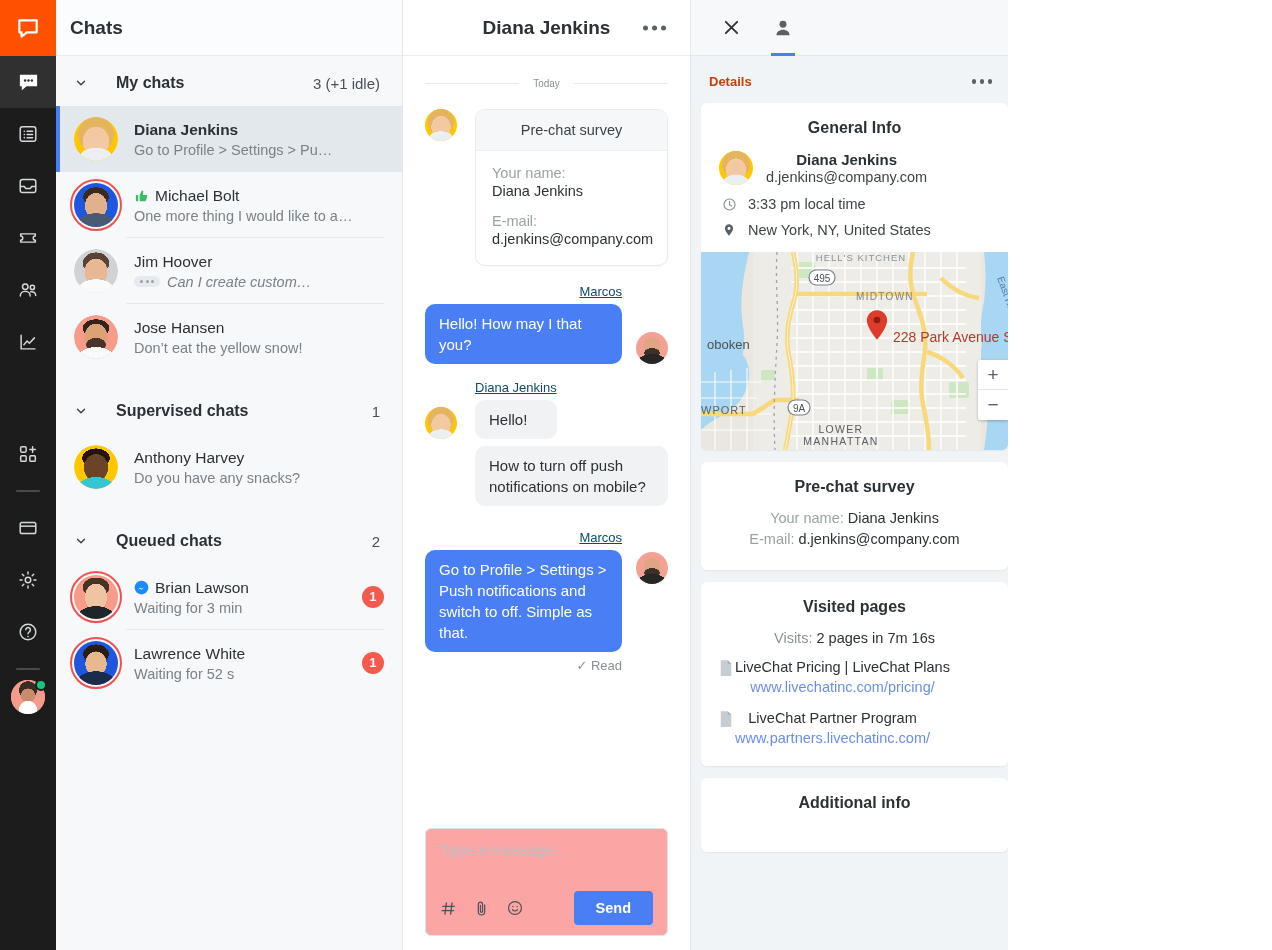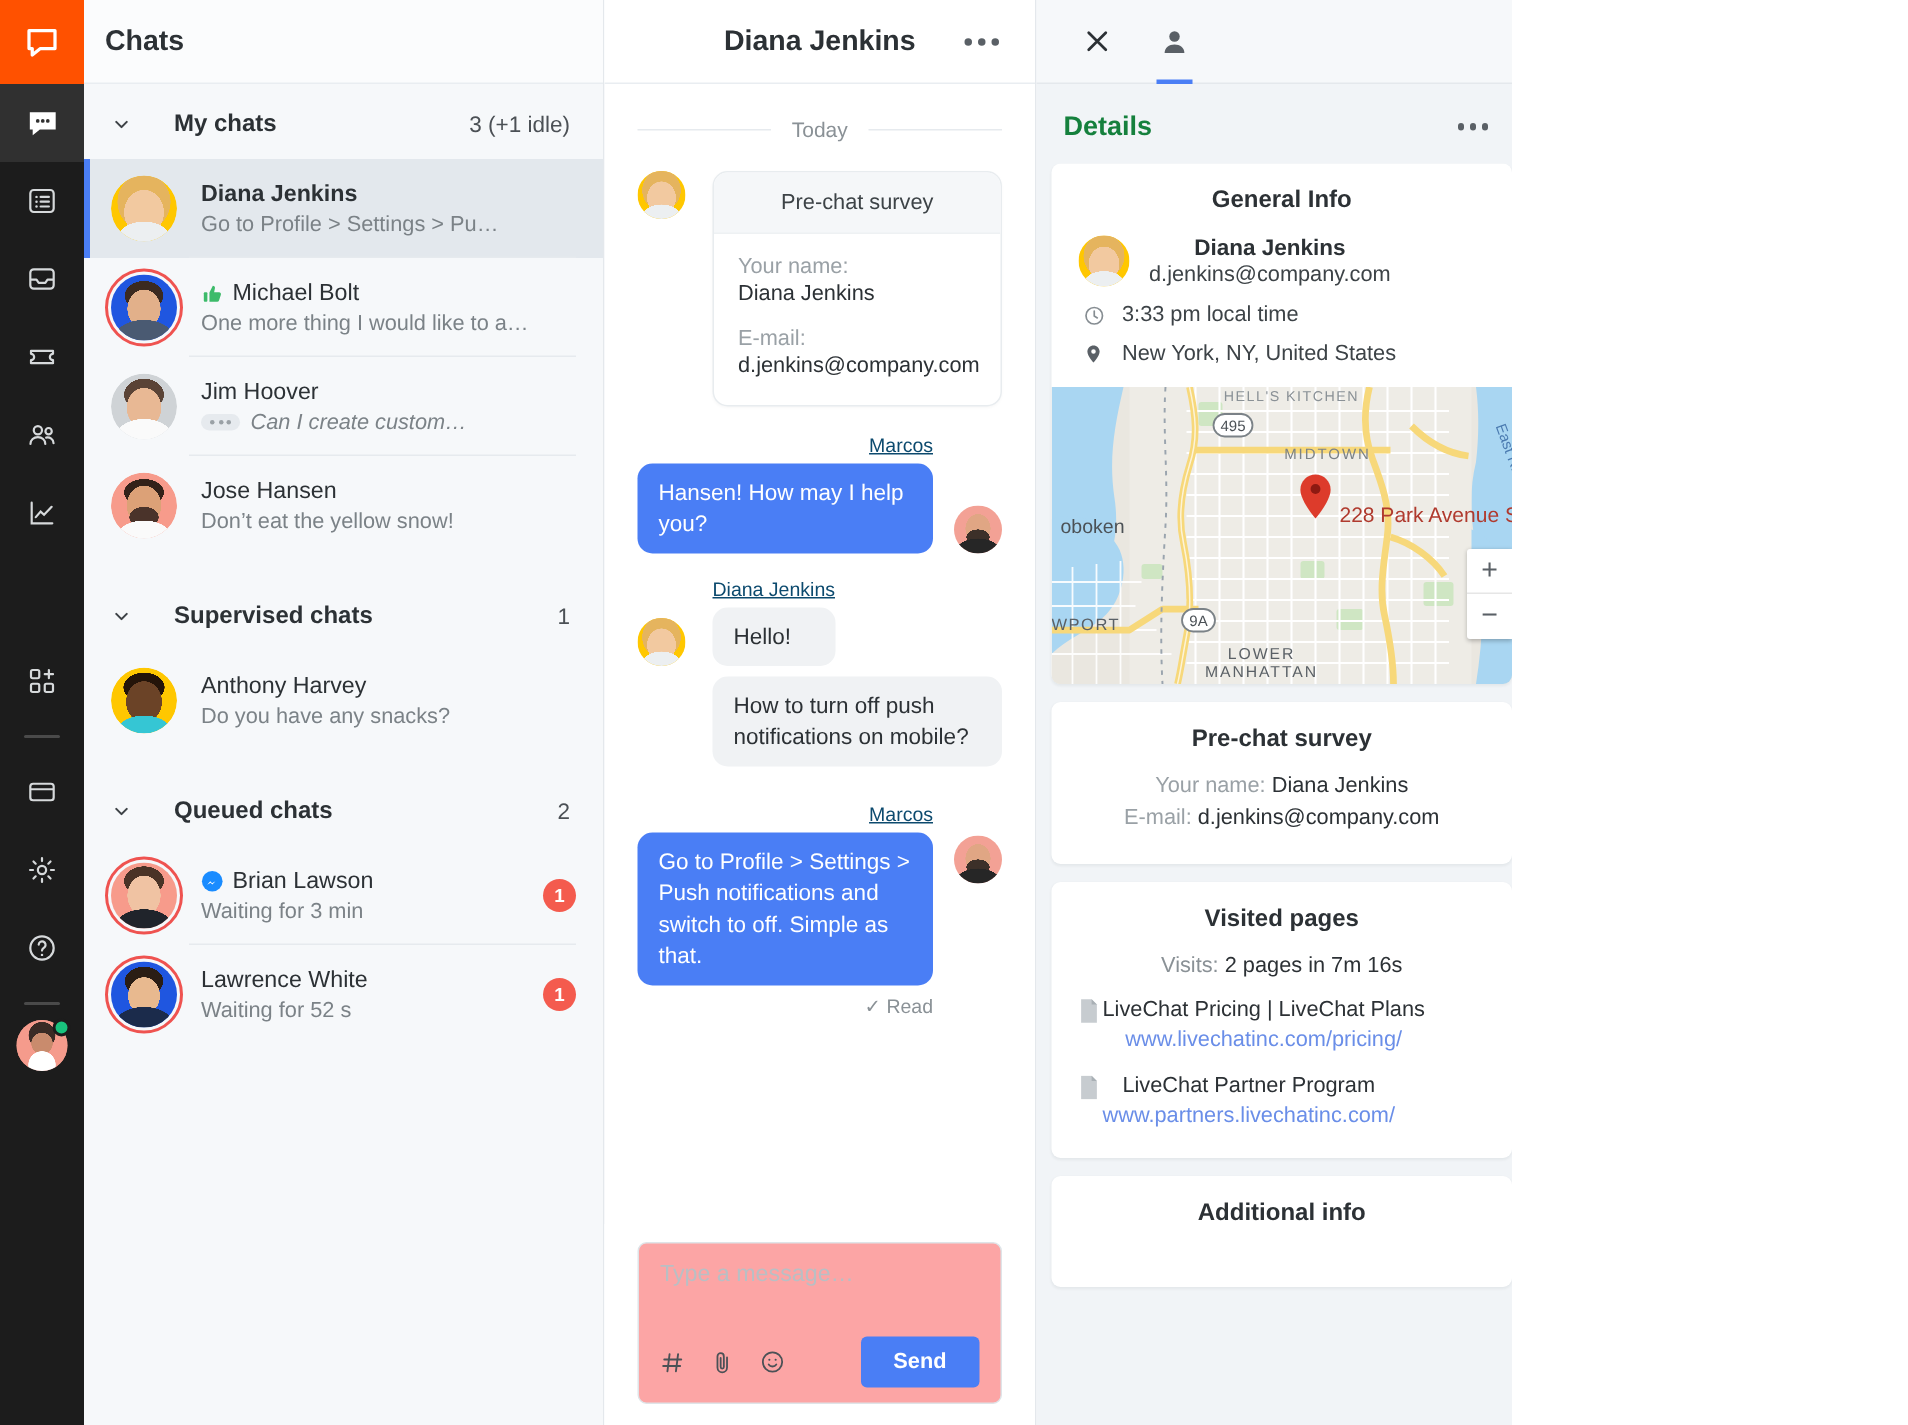--- a/index.html
+++ b/index.html
@@ -193,21 +193,21 @@
   .conv-header h2 { font-size: 19px; font-weight: 600; color: #2c3135; }
   .conv-more {
     position: absolute; right: 18px; top: 50%; transform: translateY(-50%);
     display: flex; gap: 4px; cursor: pointer; padding: 6px;
   }
   .conv-more i { width: 5px; height: 5px; border-radius: 50%; background: #5a6066; display: block; }
 
   .conv-body { flex: 1 1 auto; padding: 0 22px; overflow: hidden; position: relative; }
   .daysep { display: flex; align-items: center; gap: 14px; margin: 22px 0 20px; }
   .daysep .line { flex: 1 1 auto; height: 1px; background: #e6eaee; }
-  .daysep .lbl { font-size: 14px; color: #8a9196; }
+  .daysep .lbl { font-size: 10px; color: #8a9196; }
 
   .row { display: flex; align-items: flex-end; margin-bottom: 10px; }
   .row.out { justify-content: flex-end; }
   .msg-av { width: 32px; height: 32px; border-radius: 50%; flex: 0 0 32px; position: relative; overflow: hidden; }
   .stack { display: flex; flex-direction: column; min-width: 0; }
   .author { font-size: 13px; color: #0c4a6e; margin-bottom: 5px; text-decoration: underline; }
   .author.right { text-align: right; }
   .bubble {
     font-size: 15px; line-height: 1.4; border-radius: 10px;
     padding: 9px 14px; max-width: 420px; word-wrap: break-word;
@@ -258,21 +258,21 @@
     width: 44px; height: 56px; display: flex; align-items: center; justify-content: center;
     position: relative; cursor: pointer;
   }
   .dtab.active::after {
     content: ""; position: absolute; left: 10px; right: 10px; bottom: 0;
     height: 3px; background: #4a7ef5;
   }
   .details-head {
     display: flex; align-items: center; padding: 18px 16px 14px 18px;
   }
-  .details-head h3 { font-size: 18px; font-weight: 600; color: #15803d; flex: 1 1 auto; }
+  .details-head h3 { font-size: 13px; font-weight: 600; color: #c2410c; flex: 1 1 auto; }
   .details-head .more { display: flex; gap: 3.5px; cursor: pointer; }
   .details-head .more i { width: 4.5px; height: 4.5px; border-radius: 50%; background: #5a6066; display: block; }
 
   .dbody { flex: 1 1 auto; overflow: hidden; padding: 0 0 0 10px; text-align: center; }
   .card {
     background: #fff; border-radius: 6px; margin-bottom: 12px;
     box-shadow: 0 1px 2px rgba(20,30,40,.06); overflow: hidden;
   }
   .card-pad { padding: 16px 18px 18px; }
   .card h4 { font-size: 16px; font-weight: 600; color: #2c3135; margin-bottom: 14px; }
@@ -598,21 +598,21 @@
             <div class="sc-value">Diana Jenkins</div>
             <div class="sc-label">E-mail:</div>
             <div class="sc-value">d.jenkins@company.com</div>
           </div>
         </div>
       </div>
 
       <div class="row out" style="margin-bottom:16px">
         <div class="stack">
           <div class="author right">Marcos</div>
-          <div class="bubble out">Hansen! How may I help you?</div>
+          <div class="bubble out">Hello! How may I that you?</div>
         </div>
         <div class="msg-av" style="margin-left:14px">
             <span class="face-m"></span>
           </div>
       </div>
 
       <div class="row" style="margin-bottom:7px">
         <div class="msg-av" style="margin-right:18px">
             <span class="face-a"></span>
           </div>

